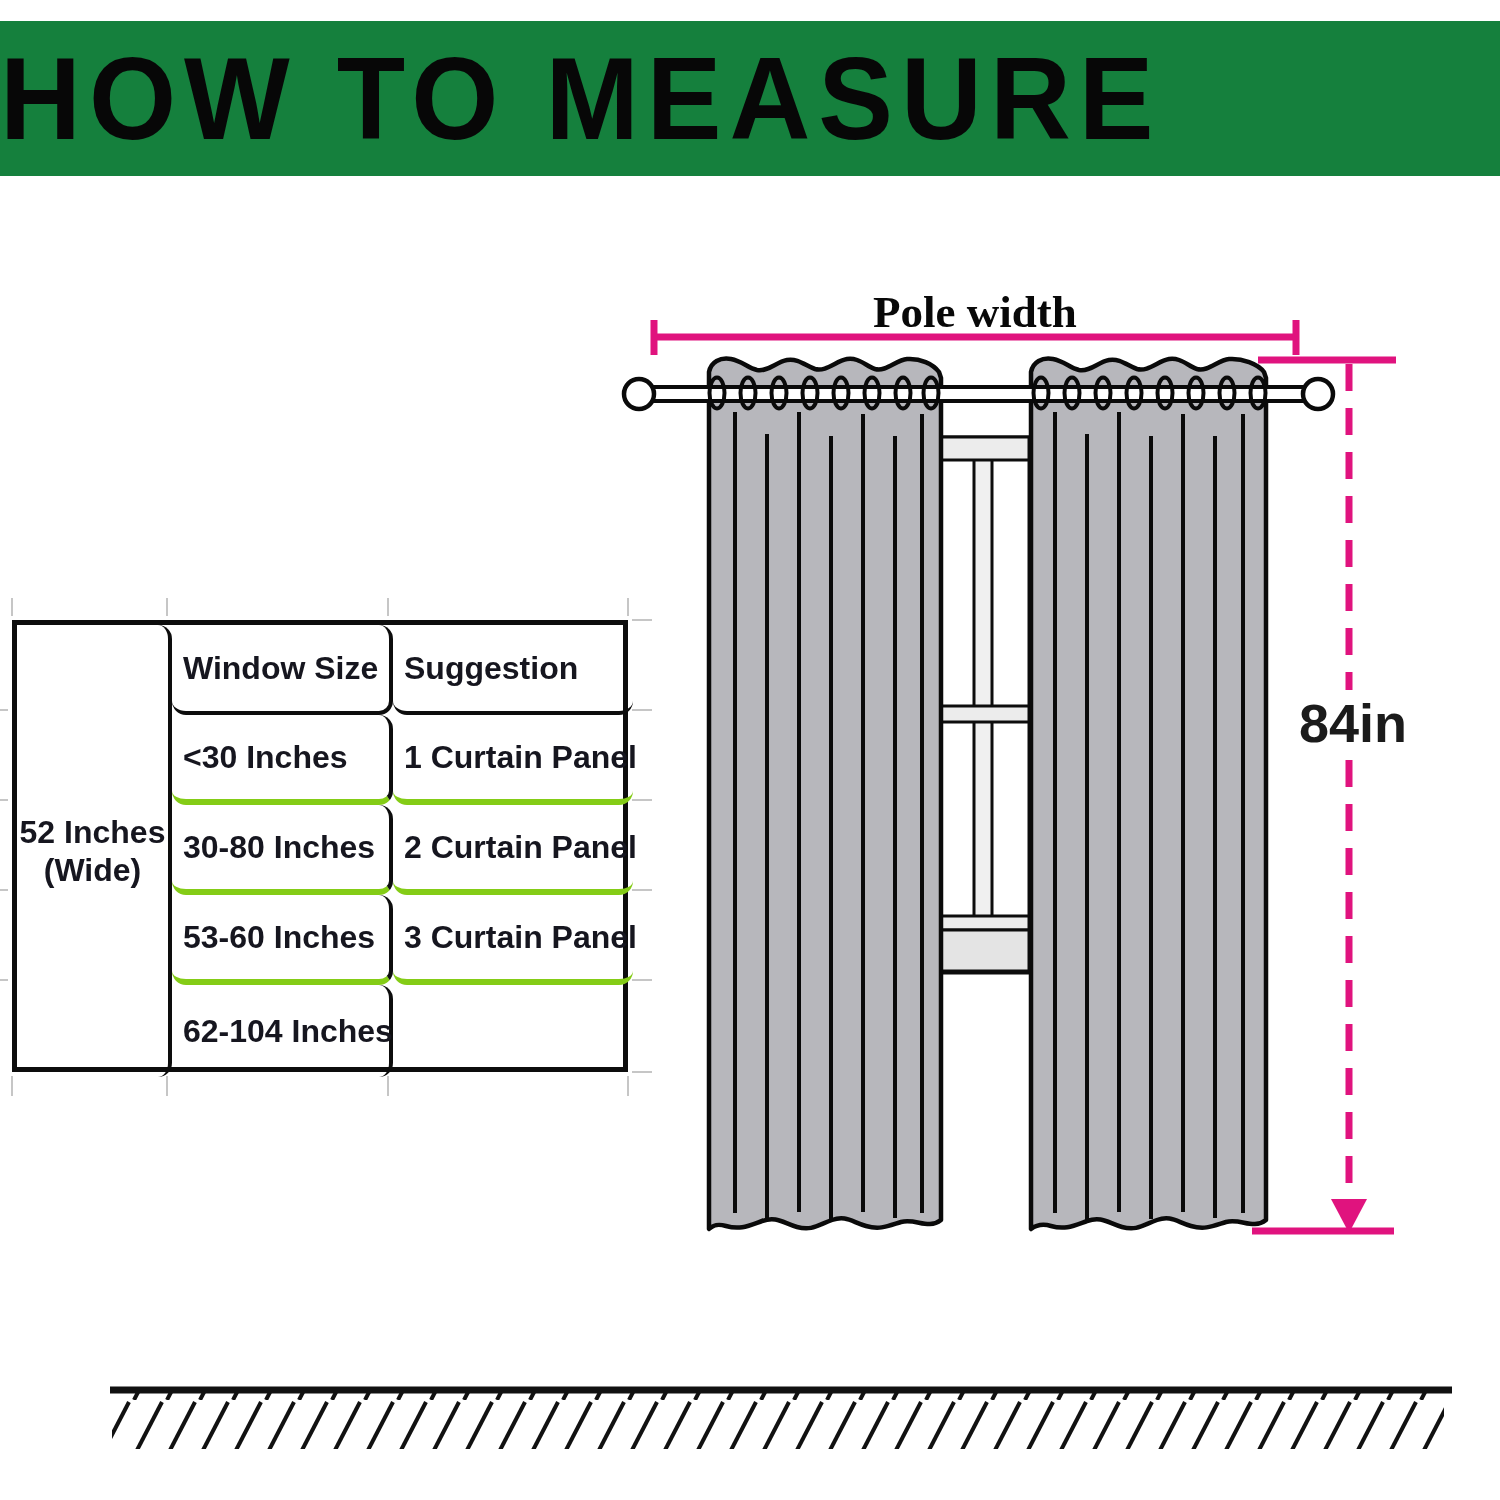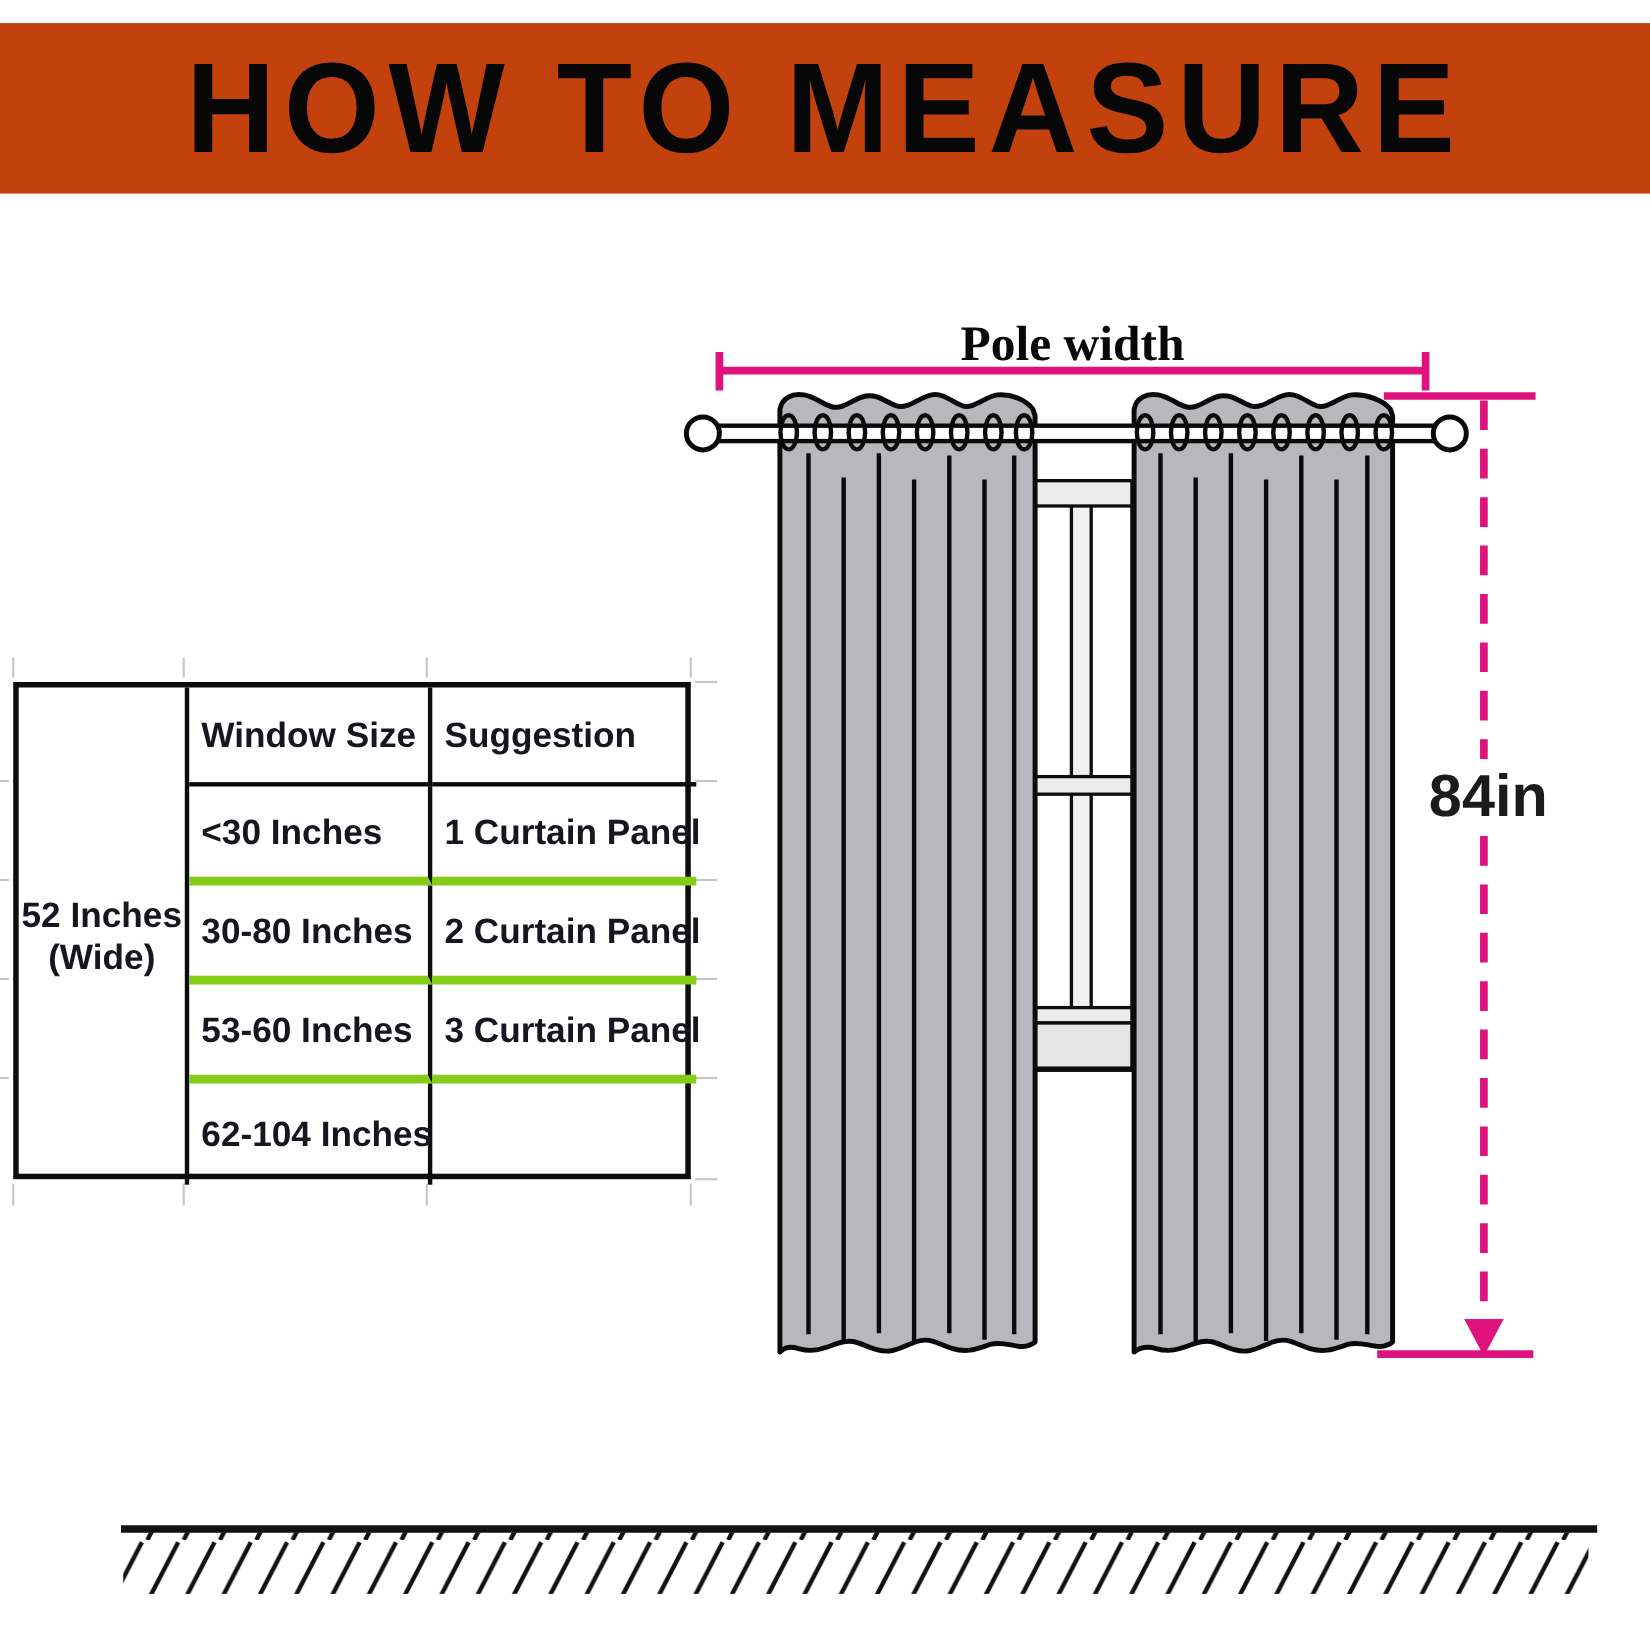--- a/index.html
+++ b/index.html
@@ -4,45 +4,45 @@
 <style>
   html,body { margin:0; padding:0; }
   body {
     width:1500px; height:1500px; position:relative;
     background:#ffffff; overflow:hidden;
     font-family:"Liberation Sans", sans-serif;
   }
   
   .banner {
     position:absolute; left:0; top:21px; width:1500px; height:155px;
-    background:#c2410c; display:flex; align-items:center; justify-content:center;
+    background:#15803d; display:flex; align-items:center; justify-content:flex-start;
   }
   .banner h1 {
     margin:0; font-weight:bold; font-size:112px; letter-spacing:8px;
     color:#070707; font-family:"Liberation Sans", sans-serif;
     transform:scaleY(1.04); white-space:nowrap;
   }
   
   .size-table {
     position:absolute; left:12px; top:620px; width:616px; height:452px;
     display:grid; grid-template-columns:155px 221px 240px;
     grid-template-rows:90px 90px 90px 90px 92px;
     border:5px solid #0d0d0d; box-sizing:border-box; background:#ffffff;
     font-weight:bold; font-size:32px; color:#16161f; line-height:1.2;
   }
   .cell {
     display:flex; align-items:center; padding-left:11px;
-    box-sizing:border-box; border-color:#0d0d0d; white-space:nowrap;
+    box-sizing:border-box; border-color:#0d0d0d; white-space:nowrap;border-radius:14px;
   }
   .c1 {
     grid-row:1 / 6; grid-column:1; flex-direction:column; justify-content:center;
     padding-left:0; text-align:center; border-right:4px solid #0d0d0d;
   }
   .hb  { border-bottom:4px solid #0d0d0d; }   
-  .rb  { border-bottom:8px solid #84cc16; }   
+  .rb  { border-bottom:6px solid #84cc16; }   
   .mid { border-right:4px solid #0d0d0d; }    
   
   svg.diagram { position:absolute; left:0; top:0; }
   .serif-label { font-family:"Liberation Serif", serif; font-weight:bold; }
   .sans-label  { font-family:"Liberation Sans", sans-serif; font-weight:bold; }
 </style>
 </head>
 <body>
 
 <svg class="diagram" width="1500" height="1500" viewBox="0 0 1500 1500">

